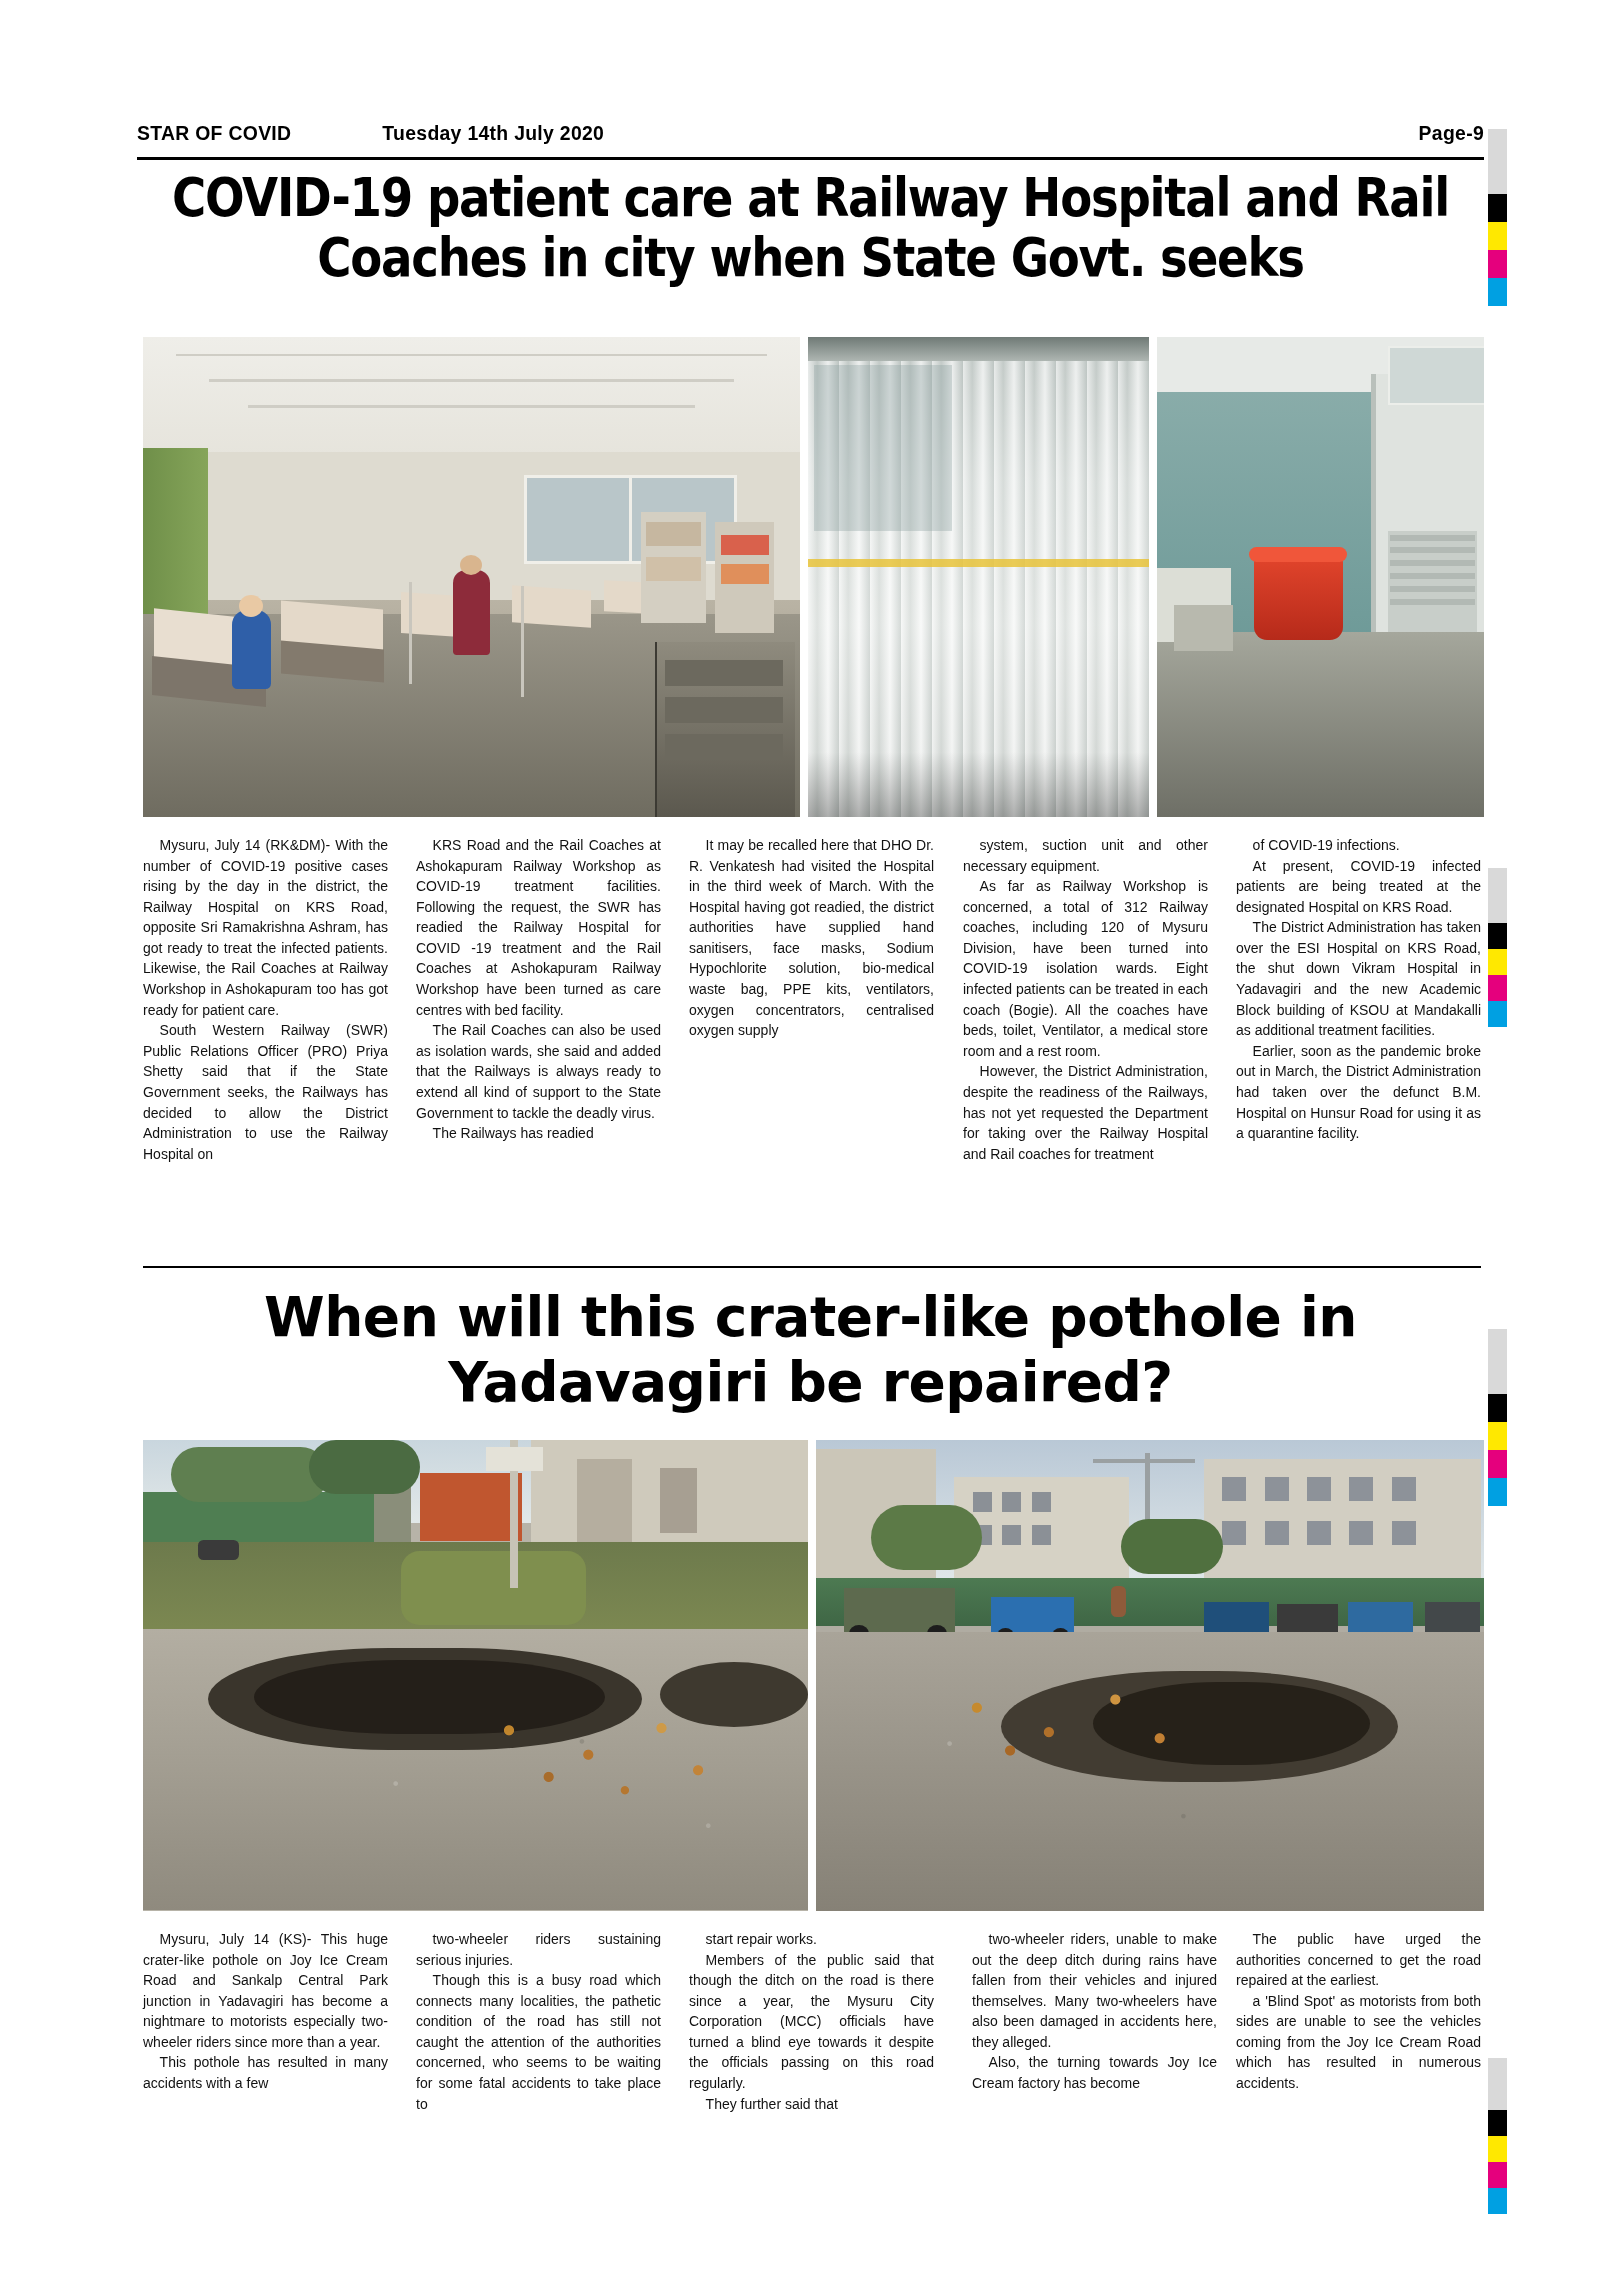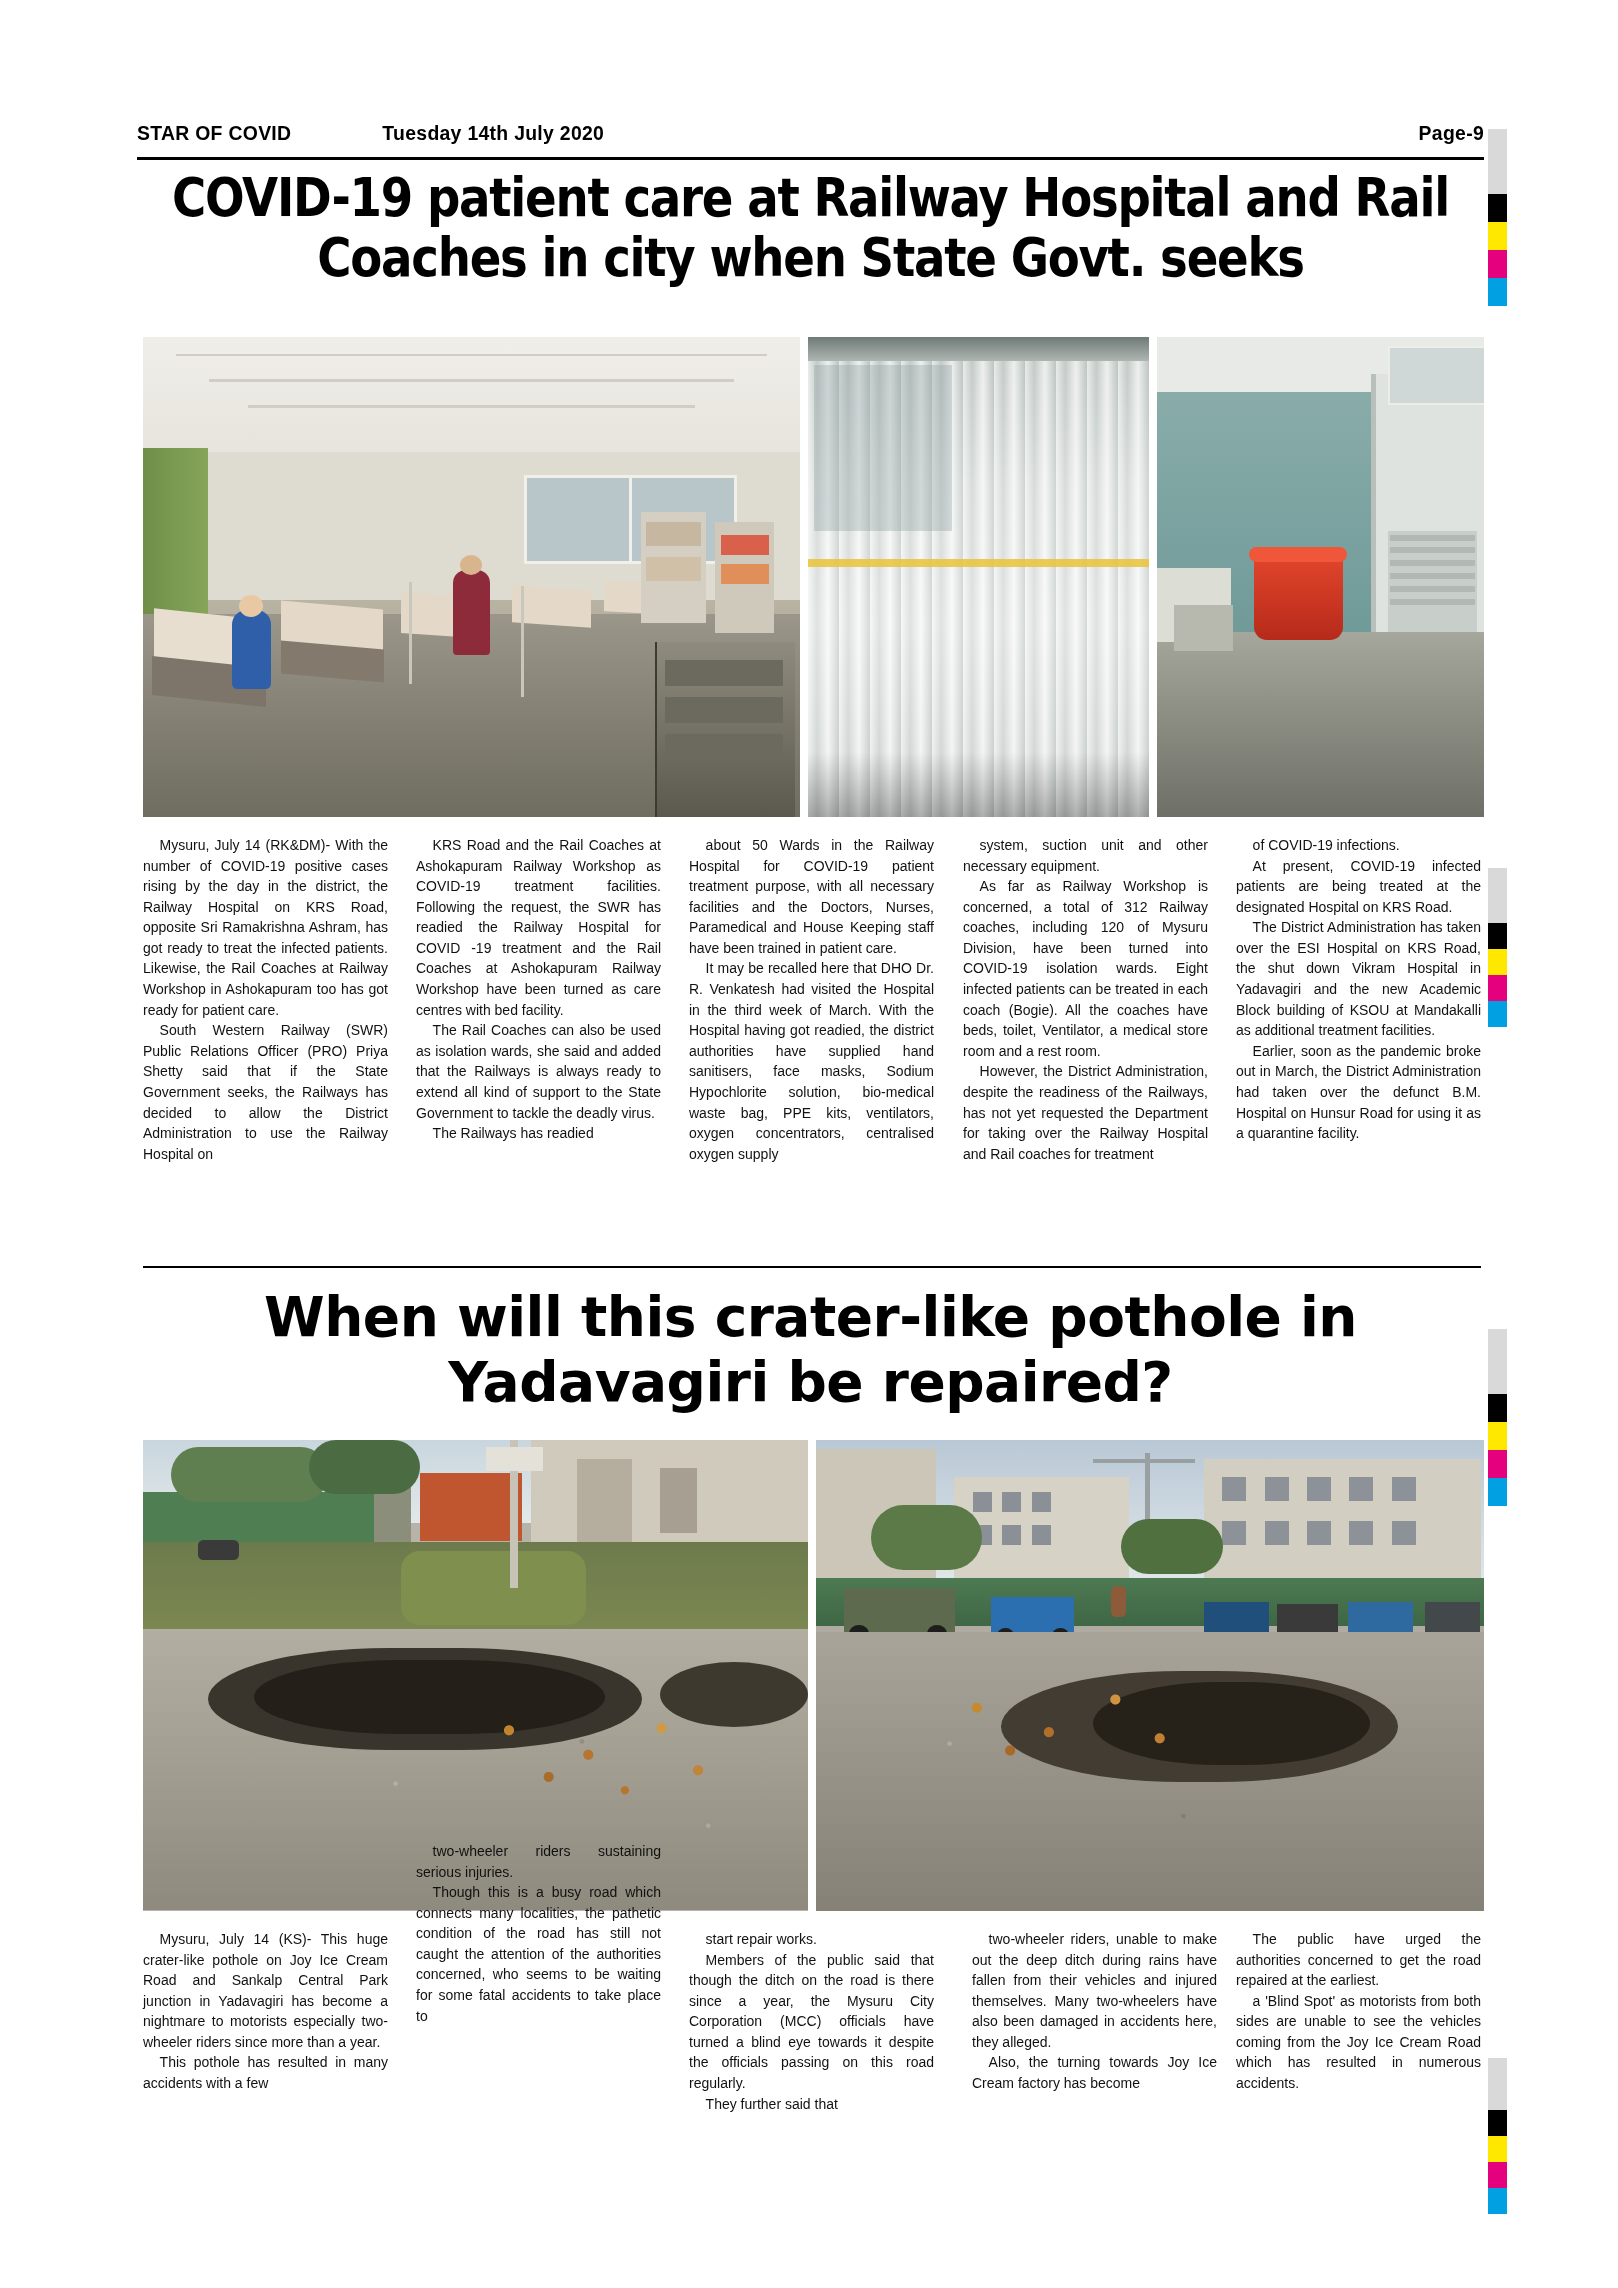--- a/index.html
+++ b/index.html
@@ -214,21 +214,20 @@
   <div class="colblock" style="left:143px; top:835px; width:245px;">
     <p class="first">Mysuru, July 14 (RK&amp;DM)- With the number of COVID-19 positive cases rising by the day in the district, the Railway Hospital on KRS Road, opposite Sri Ramakrishna Ashram, has got ready to treat the infected patients. Likewise, the Rail Coaches at Railway Workshop in Ashokapuram too has got ready for patient care.</p>
     <p>South Western Railway (SWR) Public Relations Officer (PRO) Priya Shetty said that if the State Government  seeks, the Railways has decided to allow the District Administration to use the Railway Hospital on</p>
   </div>
   <div class="colblock" style="left:416px; top:835px; width:245px;">
     <p>KRS Road and the Rail Coaches at Ashokapuram Railway Workshop as COVID-19 treatment facilities. Following the request, the SWR has readied the Railway Hospital for COVID -19 treatment and the Rail Coaches at Ashokapuram Railway Workshop have been turned as care centres with bed facility.</p>
     <p>The Rail Coaches can also be used as isolation wards, she said and added that the Railways is always ready to extend all kind of support to the State Government to tackle the deadly virus.</p>
     <p>The Railways has readied</p>
   </div>
   <div class="colblock" style="left:689px; top:835px; width:245px;">
-    <p>about 50 Wards in the Railway Hospital for COVID-19 patient treatment purpose, with all necessary facilities and the Doctors, Nurses, Paramedical and House Keeping staff have been trained in patient care.</p>
     <p>It  may be recalled here that DHO Dr. R. Venkatesh had visited the Hospital in the third week of March. With the Hospital having got readied, the district authorities have supplied hand sanitisers, face masks, Sodium Hypochlorite solution, bio-medical waste bag, PPE kits, ventilators, oxygen concentrators, centralised oxygen supply</p>
   </div>
   <div class="colblock" style="left:963px; top:835px; width:245px;">
     <p>system, suction unit and other necessary equipment.</p>
     <p>As far as Railway Workshop is concerned, a total of 312 Railway coaches, including 120 of Mysuru Division, have been turned into COVID-19 isolation wards. Eight infected patients can be treated in each coach (Bogie). All the coaches have beds, toilet, Ventilator, a medical store room and a rest room.</p>
     <p>However, the District Administration, despite the readiness of the Railways, has not yet requested the Department for taking over the Railway Hospital and Rail coaches for treatment</p>
   </div>
   <div class="colblock" style="left:1236px; top:835px; width:245px;">
     <p>of COVID-19 infections.</p>
     <p>At present, COVID-19 infected patients are being  treated at the designated Hospital on KRS Road.</p>
@@ -353,21 +352,21 @@
         radial-gradient(circle at 44% 58%, #b0702a 0 4.6px, transparent 5.5px),
         radial-gradient(circle at 68% 26%, #cf9440 0 4.6px, transparent 5.5px),
         radial-gradient(circle at 30% 76%, #a86826 0 4.6px, transparent 5.5px),
         radial-gradient(circle at 84% 64%, #c17f33 0 4.6px, transparent 5.5px);"></div>
   </div>
 
   <div class="colblock" style="left:143px; top:1929px; width:245px;">
     <p>Mysuru, July 14 (KS)- This huge crater-like pothole on Joy Ice Cream Road and Sankalp Central Park junction in Yadavagiri has become a nightmare to motorists especially two-wheeler riders since more than a year.</p>
     <p>This pothole has resulted in many accidents with a few</p>
   </div>
-  <div class="colblock" style="left:416px; top:1841px; width:245px;">
+  <div class="colblock" style="left:416px; top:1929px; width:245px;">
     <p>two-wheeler riders sustaining serious injuries.</p>
     <p>Though this is a busy road which connects many localities, the pathetic condition of the road has still not caught the attention of the authorities concerned, who seems to be waiting for some fatal accidents to take place to</p>
   </div>
   <div class="colblock" style="left:689px; top:1929px; width:245px;">
     <p>start repair works.</p>
     <p>Members of the public said that though the ditch on the road is there since a year, the Mysuru City Corporation (MCC) officials have turned a blind eye towards it despite the officials passing on this road regularly.</p>
     <p>They  further  said  that</p>
   </div>
   <div class="colblock" style="left:972px; top:1929px; width:245px;">
     <p>two-wheeler riders, unable to make out the deep ditch during rains have fallen from their vehicles and injured themselves. Many two-wheelers have also been damaged in accidents here, they alleged.</p>

